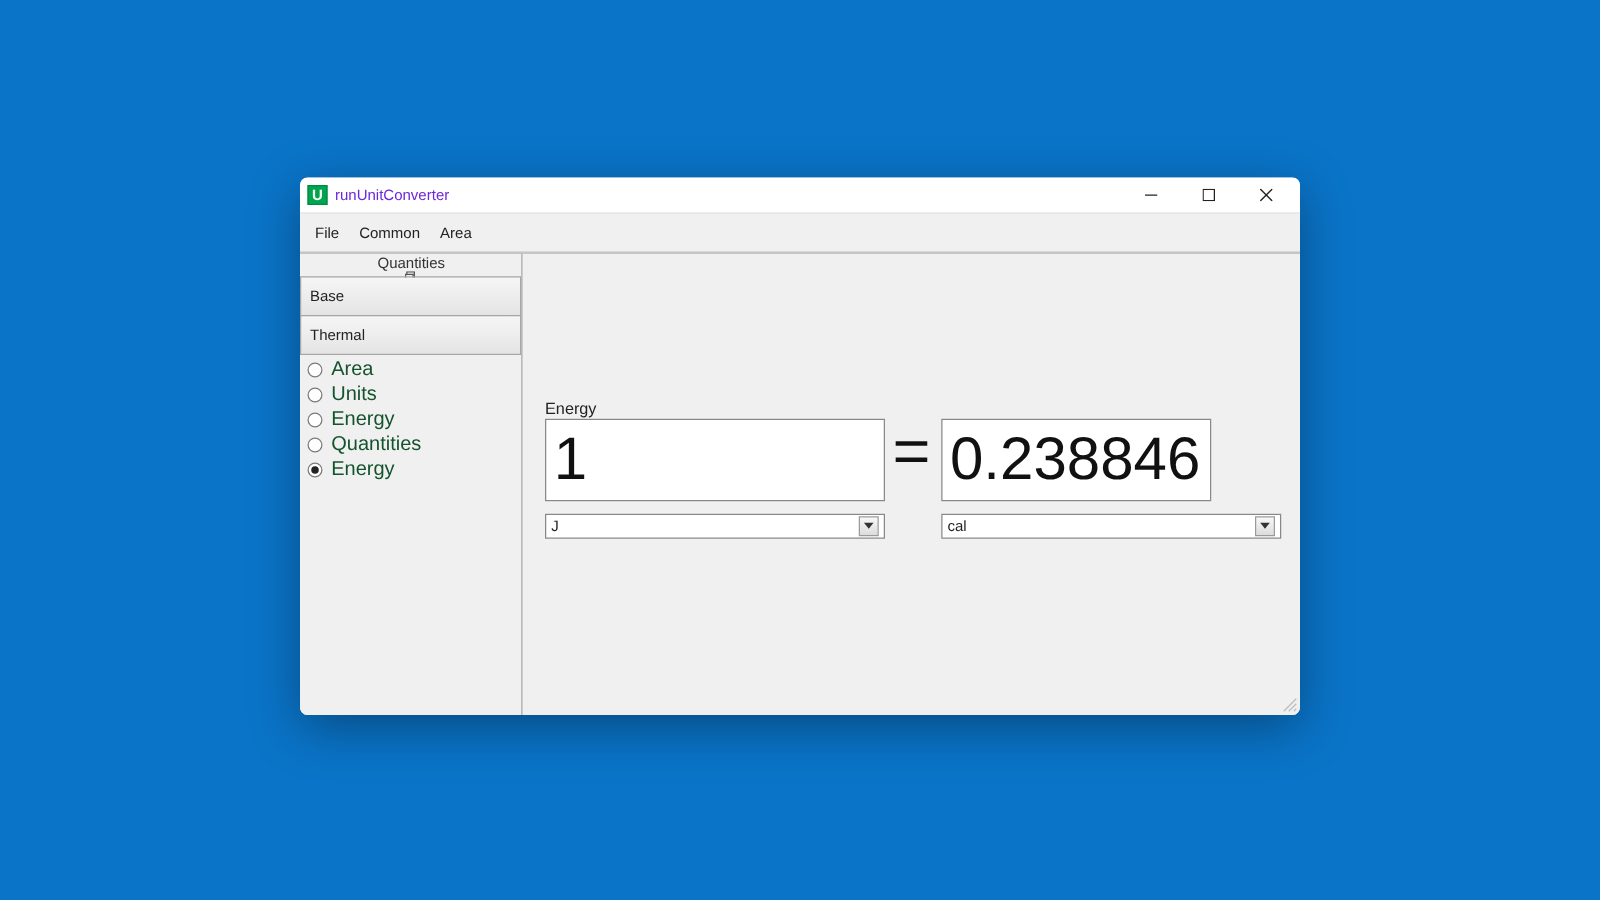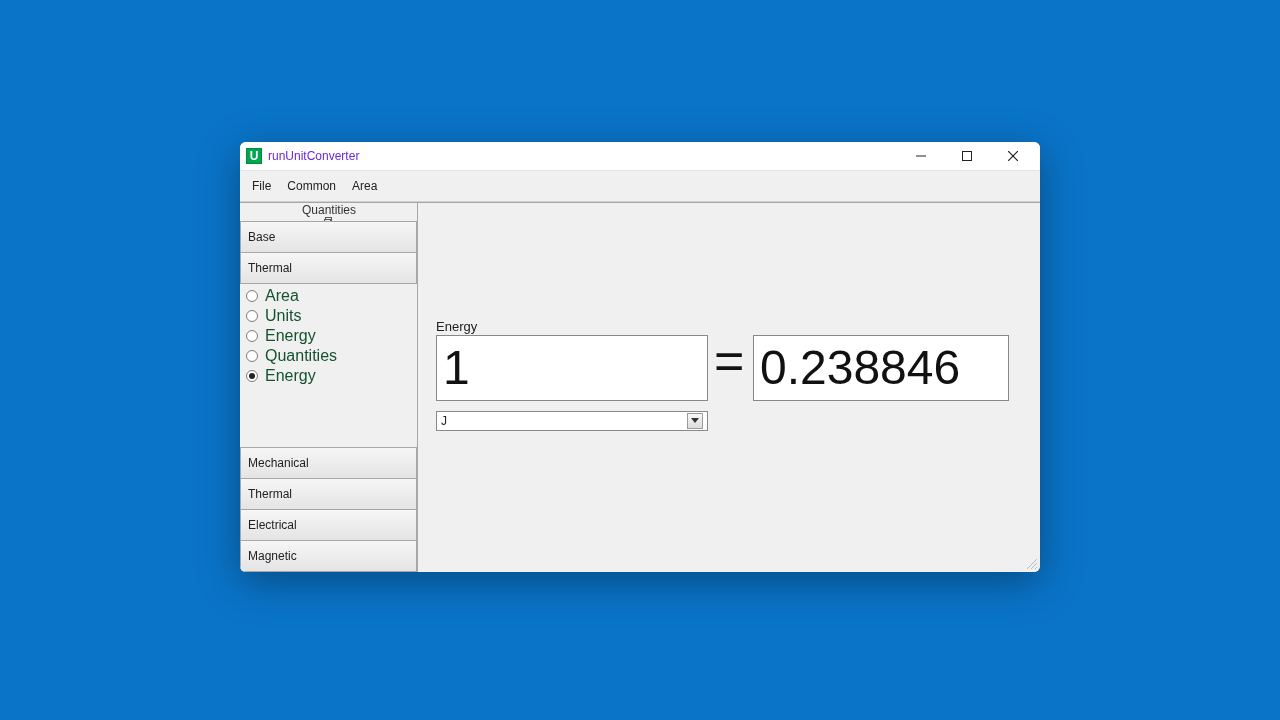--- a/index.html
+++ b/index.html
@@ -152,21 +152,21 @@
     overflow:hidden;
   }
   #left-val { left:18px; width:272px; }
   .eq {
     position:absolute;
     left:296px; top:128px;
     font-size:52px;
     color:#111;
     font-family: Arial, sans-serif;
   }
-  #right-val { left:335px; width:256px; }
+  #right-val { left:335px; width:216px; }
   .combo {
     position:absolute;
     top:208px;
     height:20px;
     width:272px;
     border:1px solid #888;
     background:#fff;
     display:flex;
     align-items:center;
     font-size:12px;
@@ -264,26 +264,20 @@
             <span>Quantities</span>
           </div>
           <div class="radio-row">
             <span class="radio checked"></span>
             <span>Energy</span>
           </div>
         </div>
 
         <div class="fill-spacer"></div>
 
-        <div class="bottom-cats">
-          <div class="cat-btn">Mechanical</div>
-          <div class="cat-btn">Thermal</div>
-          <div class="cat-btn">Electrical</div>
-          <div class="cat-btn">Magnetic</div>
-        </div>
       </div>
     </div>
 
     <div class="content">
       <div class="heading">Energy</div>
 
       <div id="left-val" class="bigbox">1</div>
 
       <div class="eq">=</div>
 
@@ -291,20 +285,28 @@
 
       <div id="left-combo" class="combo">
         <span class="combo-text">J</span>
         <span class="combo-btn">
           <svg width="8" height="6">
               <polygon points="0,0 8,0 4,5" fill="#333"></polygon>
             </svg>
         </span>
       </div>
 
+      <div id="right-combo" class="combo">
+        <span class="combo-text">cal</span>
+        <span class="combo-btn">
+          <svg width="8" height="6">
+              <polygon points="0,0 8,0 4,5" fill="#333"></polygon>
+            </svg>
+        </span>
+      </div>
 
       <div class="resize-grip">
         <svg width="14" height="14">
           <line x1="3" y1="13" x2="13" y2="3" stroke="#bcbcbc" stroke-width="1"></line>
           <line x1="7" y1="13" x2="13" y2="7" stroke="#bcbcbc" stroke-width="1"></line>
           <line x1="11" y1="13" x2="13" y2="11" stroke="#bcbcbc" stroke-width="1"></line>
         </svg>
       </div>
     </div>
   </div>

